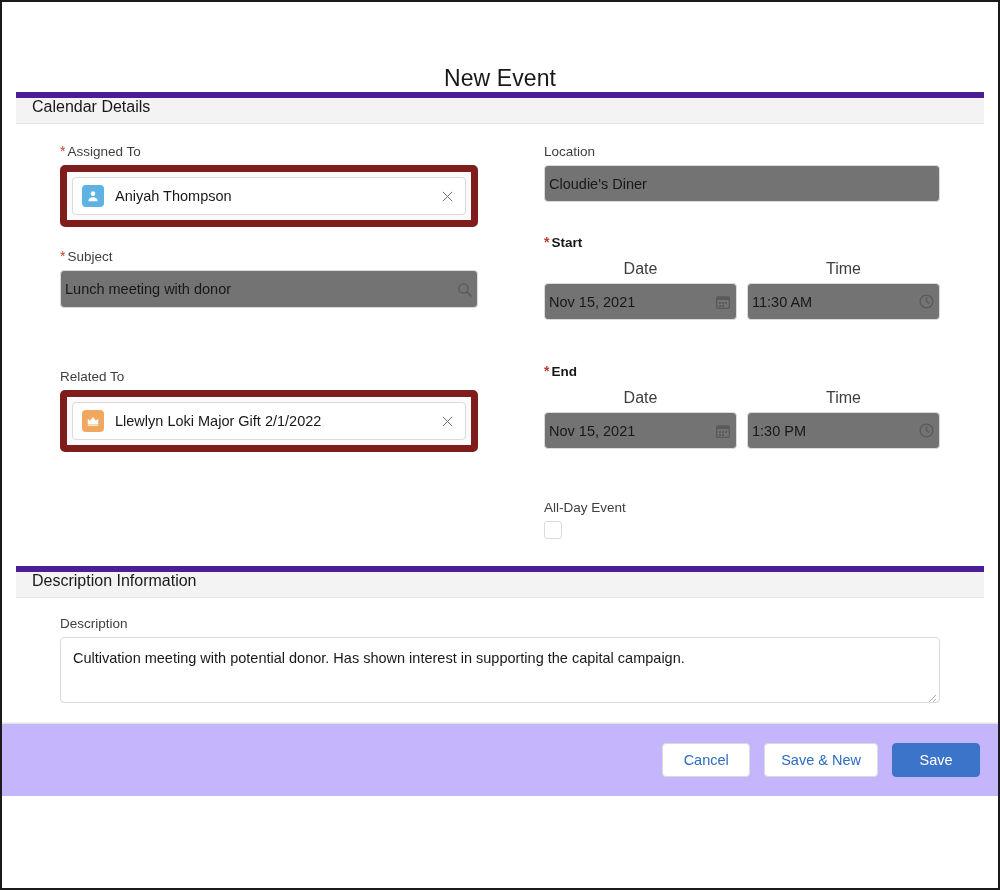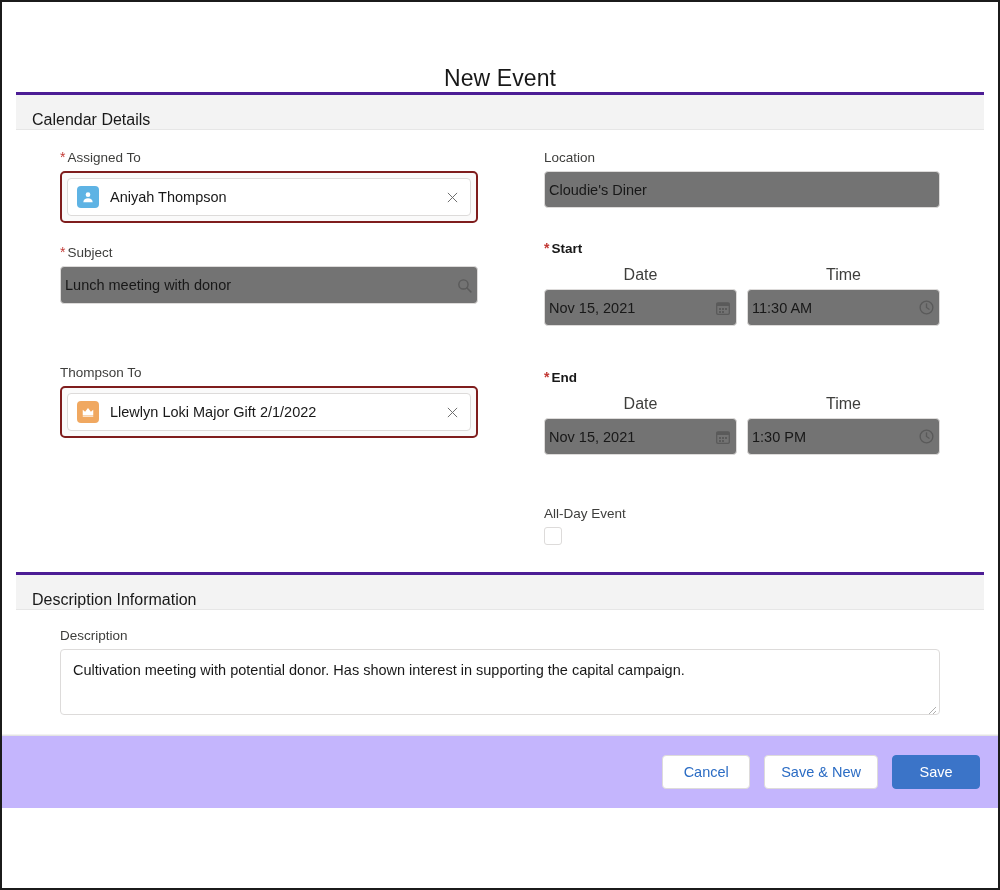--- a/index.html
+++ b/index.html
@@ -36,26 +36,26 @@
   .modal-title {
     font-size: 23px;
     font-weight: 400;
     color: #181818;
     letter-spacing: .1px;
   }
 
   
   .section-band {
     margin: 0 14px;
-    height: 38px;
+    height: 32px;
     background: #f3f3f3;
-    border-top: 3px solid #4c1d95;
+    border-top: 6px solid #4c1d95;
     border-bottom: 1px solid #e6e6e6;
     display: flex;
-    align-items: flex-end;
+    align-items: flex-start;
     padding-left: 16px;
     box-sizing: border-box;
   }
   .section-band-title {
     font-size: 16px;
     color: #181818;
     font-weight: 400;
   }
 
   
@@ -115,21 +115,21 @@
     flex: none;
     display: flex;
     align-items: center;
     justify-content: center;
     color: #706e6b;
   }
   .input-icon svg { display: block; }
 
   
   .lookup-outer {
-    border: 2px solid #7f1d1d;
+    border: 7px solid #7f1d1d;
     border-radius: 5px;
     background: #fafafa;
     padding: 5px;
     box-sizing: border-box;
   }
   .lookup-pill {
     height: 38px;
     background: #ffffff;
     border: 1px solid #dddbda;
     border-radius: 4px;
@@ -303,21 +303,21 @@
               <svg width="17" height="17" viewBox="0 0 24 24" fill="none" stroke="#5a5a5a" stroke-width="2" stroke-linecap="round">
                 <circle cx="10.5" cy="10.5" r="6.5"></circle>
                   <line x1="15.5" y1="15.5" x2="21" y2="21"></line>
               </svg>
             </span>
           </div>
         </div>
 
 
         <div class="field" style="margin-top:61px;">
-          <span class="field-label">Thompson To</span>
+          <span class="field-label">Related To</span>
           <div class="lookup-outer">
             <div class="lookup-pill">
               <span class="pill-icon" style="background:#f0a860;">
                 <svg width="14" height="14" viewBox="0 0 24 24" fill="#ffffff">
                   <path d="M3 8l4 3.5L12 5l5 6.5L21 8v9H3z"></path>
                   <rect x="3" y="18" width="18" height="2"></rect>
                 </svg>
               </span>
               <span class="pill-text">Llewlyn Loki Major Gift 2/1/2022</span>
               <span class="pill-remove">

